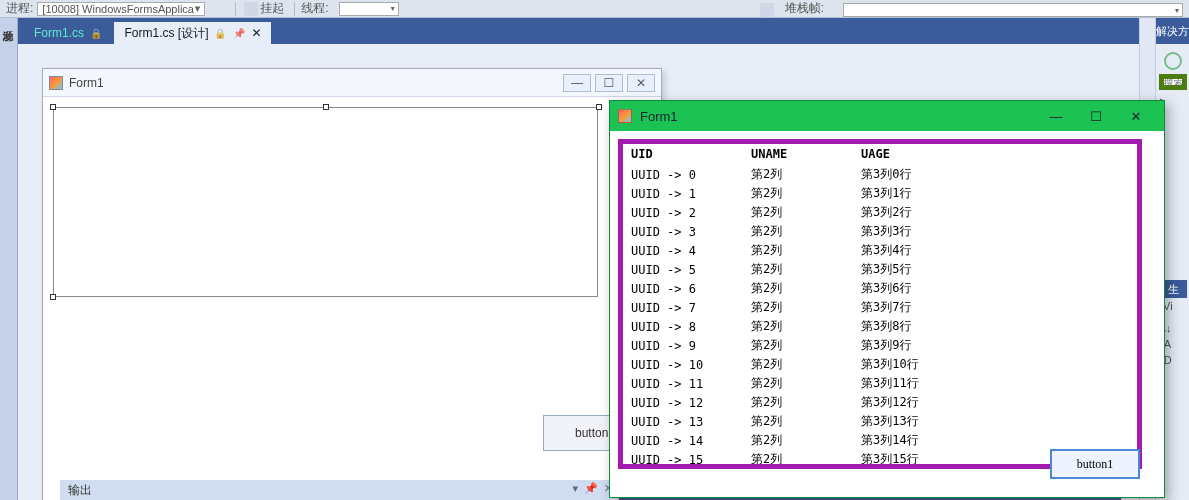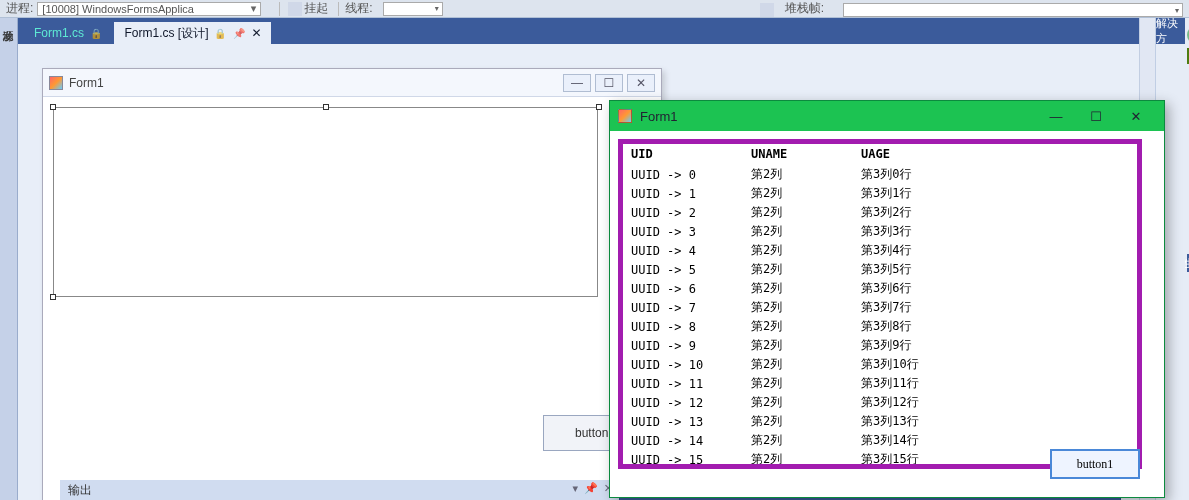--- a/index.html
+++ b/index.html
@@ -1,21 +1,21 @@
 <!DOCTYPE html>
 <html><head>
   <meta charset="utf-8">
   <style>
     * { margin: 0; padding: 0; box-sizing: border-box; }
     html, body { width: 1189px; height: 500px; font-family: "Microsoft YaHei", sans-serif; font-size: 12px; overflow: hidden; background: #eee; }
     
     
     .topbar { height: 18px; background: #dde4ee; border-bottom: 1px solid #b0c0d6; display: flex; align-items: center; padding: 0 6px; color: #555; }
     .topbar .lbl { margin-right: 4px; }
-    .topbar .proc { height: 14px; width: 224px; background: #fff; border: 1px solid #aaa; padding: 0 4px; display: flex; align-items: center; justify-content: space-between; margin-right: 12px; }
+    .topbar .proc { height: 14px; width: 168px; background: #fff; border: 1px solid #aaa; padding: 0 4px; display: flex; align-items: center; justify-content: space-between; margin-right: 24px; }
     .topbar .proc span { font-size: 11px; }
     .topbar .dd { font-size: 8px; color: #666; }
     .topbar .sep { width: 1px; height: 14px; background: #bbb; margin: 0 6px; }
     .topbar .icn { width: 14px; height: 14px; background: #d0d8e8; margin: 0 2px; }
     .topbar .thread { height: 14px; width: 60px; background: #fff; border: 1px solid #aaa; margin: 0 6px; display: flex; align-items: center; justify-content: flex-end; padding: 0 3px; }
     .topbar .right { margin-left: auto; display: flex; align-items: flex-end; gap: 9px; }
     .topbar .stackframe { height: 14px; width: 340px; background: #fff; border: 1px solid #aaa; margin-left: 6px; display: flex; align-items: center; justify-content: flex-end; padding: 0 3px; }
 
     
     .mainrow { display: flex; height: calc(100% - 18px); }
@@ -38,21 +38,21 @@
     .designer-titlebar { height: 28px; background: #f4f7fd; display: flex; align-items: center; padding: 0 6px; border-bottom: 1px solid #d0d8e8; }
     .designer-titlebar .appicon { width: 14px; height: 14px; background: linear-gradient(135deg,#f66,#f93,#6cf); border: 1px solid #889; margin-right: 6px; }
     .designer-titlebar .ttl { flex: 1; color: #444; }
     .designer-titlebar .wbtn { width: 28px; height: 18px; border: 1px solid #b0bdd2; background: #eaf0fb; margin-left: 4px; display: flex; align-items: center; justify-content: center; font-size: 12px; color: #556; cursor: pointer; }
     .designer-body { position: relative; height: calc(100% - 28px); background: #fff; }
     .listview-placeholder { position: absolute; left: 10px; top: 10px; width: 545px; height: 190px; background: #fff; border: 1px solid #888; }
     .sel-handle { width: 6px; height: 6px; background: #fff; border: 1px solid #333; position: absolute; }
     .btn1 { position: absolute; right: 14px; bottom: 96px; width: 104px; height: 36px; border: 1px solid #9aa7c0; background: #f1f3f8; color: #333; display: flex; align-items: center; justify-content: center; cursor: pointer; }
     
     
-    .rightcol { width: 34px; background: #e6ecf6; border-left: 1px solid #c0cee4; display: flex; flex-direction: row; }
+    .rightcol { width: 34px; background: #e6ecf6; border-left: 1px solid #c0cee4; display: flex; flex-direction: column; }
     .rightcol .hdr { height: 26px; background: #3b5b9b; color: #fff; font-size: 11px; display: flex; align-items: center; justify-content: center; overflow: hidden; }
     .rightcol .cnt { flex: 1; padding: 4px 2px; color: #555; font-size: 11px; overflow: hidden; }
     .rightcol .round { width: 18px; height: 18px; border: 2px solid #7b8; border-radius: 50%; margin: 4px auto; }
     .rightcol input { width: 28px; height: 16px; font-size: 10px; margin: 2px auto; display: block; border: 5px solid #4d7c0f; background: #fafcff; }
     .rightcol .row { display: flex; align-items: center; height: 16px; padding-left: 2px; }
     .rightcol .tri { font-size: 9px; color: #666; margin-right: 2px; }
     
     
     .bottomrow { position: absolute; left: 18px; right: 34px; bottom: 0; height: 20px; display: flex; padding-left: 24px; }
     .bpanel { background: #3b5b9b; color: #eef2ff; display: flex; align-items: center; padding: 0 8px; font-size: 12px; border-right: 1px solid #2d4a86; position: relative; }

